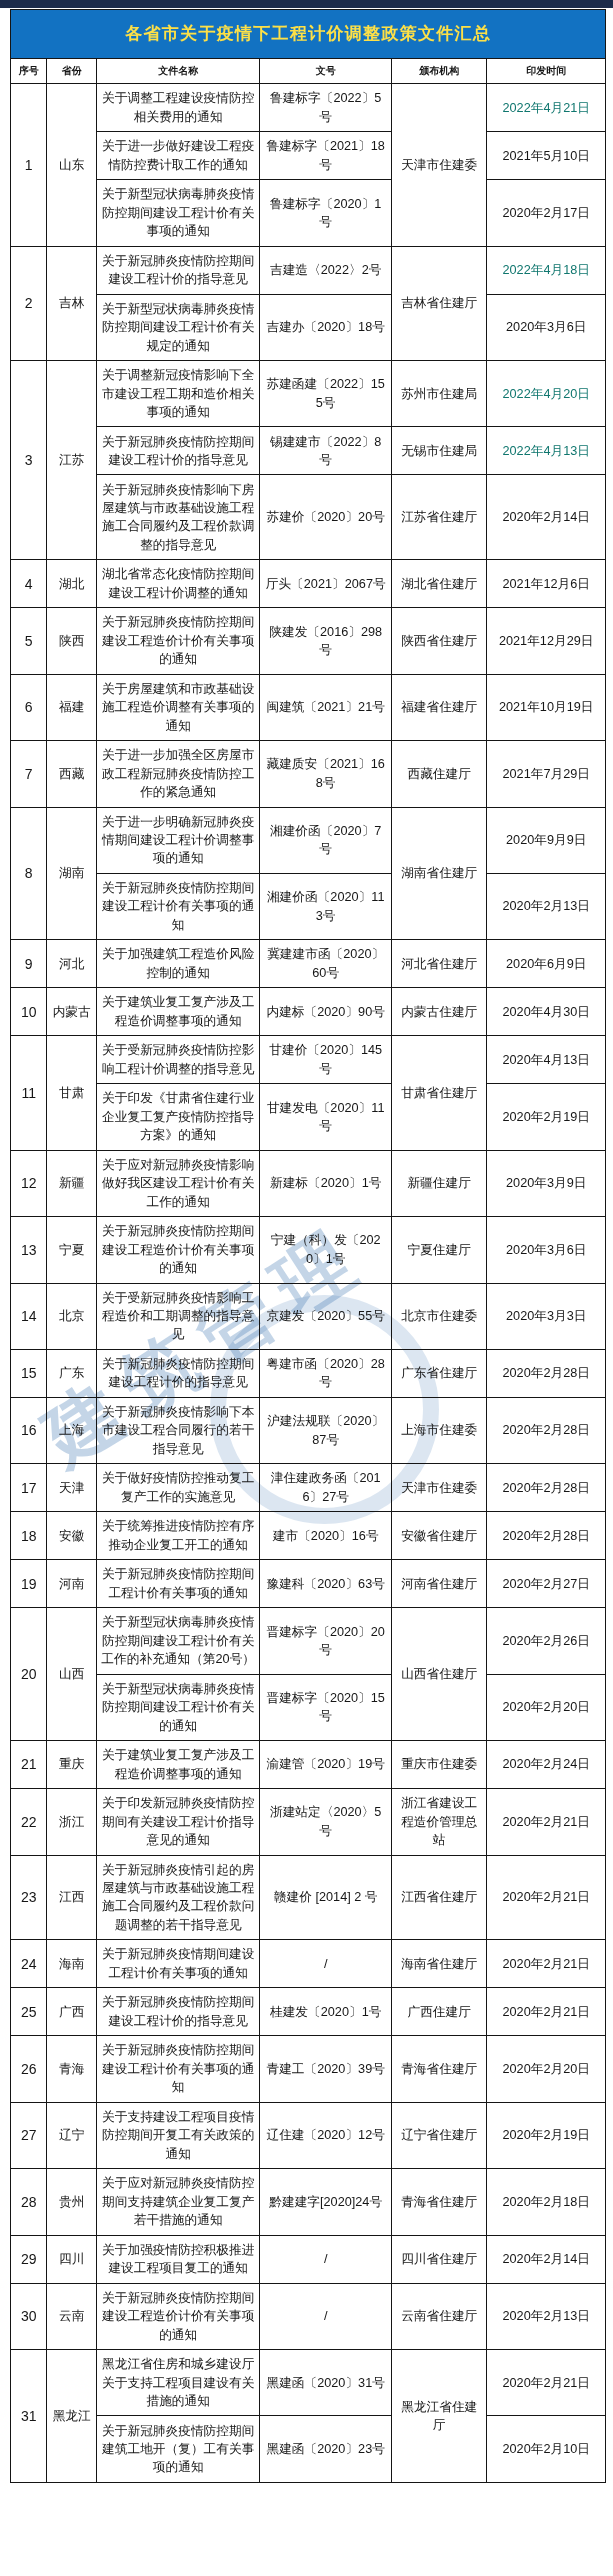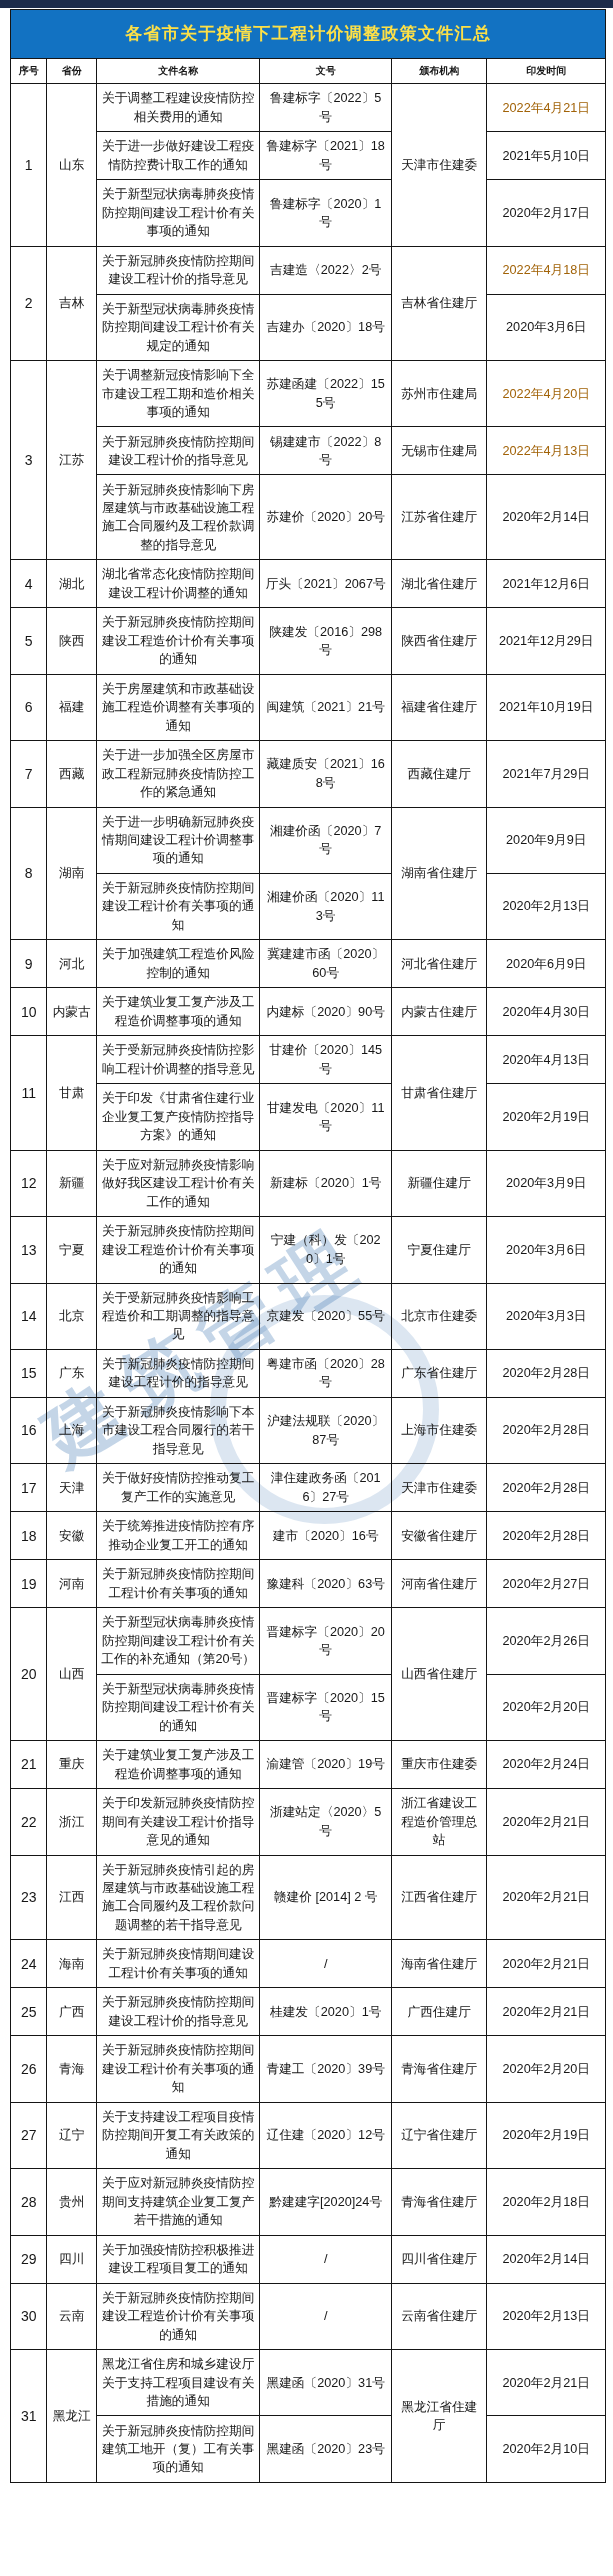--- a/index.html
+++ b/index.html
@@ -9,21 +9,21 @@
   .tbl-wrap{position:relative;z-index:2;padding:1.3px 10.2px 9px 10.2px;}
   table{border-collapse:collapse;width:594px;table-layout:fixed;background:transparent;}
   td,th{border:1.3px solid #151515;text-align:center;vertical-align:middle;background:transparent;
         word-break:break-all;}
   .title-cell{background:#1272c2;color:#fde047;font-size:17px;font-weight:bold;
               height:38px;letter-spacing:1.3px;border:1.3px solid #151515;}
   th.colhead{font-size:10px;font-weight:bold;padding:5.1px 2.5px;background:#ffffff;}
   td{font-size:12.7px;line-height:18.4px;padding:5.1px 3.8px;}
   td.c-no{font-size:14px;}
   td.c-date{padding:5.1px 2.5px;}
-  td.red{color:#a16207;}
+  td.red{color:#0f766e;}
   col.no{width:36px}col.prov{width:50px}col.name{width:163px}
   col.num{width:132px}col.org{width:95px}col.date{width:119px}
   .watermark{position:absolute;z-index:1;left:25.4px;top:1403px;
              transform:rotate(-33deg);transform-origin:left top;
              font-size:75px;font-weight:bold;letter-spacing:16.5px;white-space:nowrap;
              color:#3e77b3;opacity:0.30;pointer-events:none;}
   .wm-ring{position:absolute;z-index:1;left:210px;top:1295px;width:197px;height:197px;
            border:16.5px solid #3e77b3;border-radius:50%;opacity:0.18;pointer-events:none;}
 </style>
 </head>

